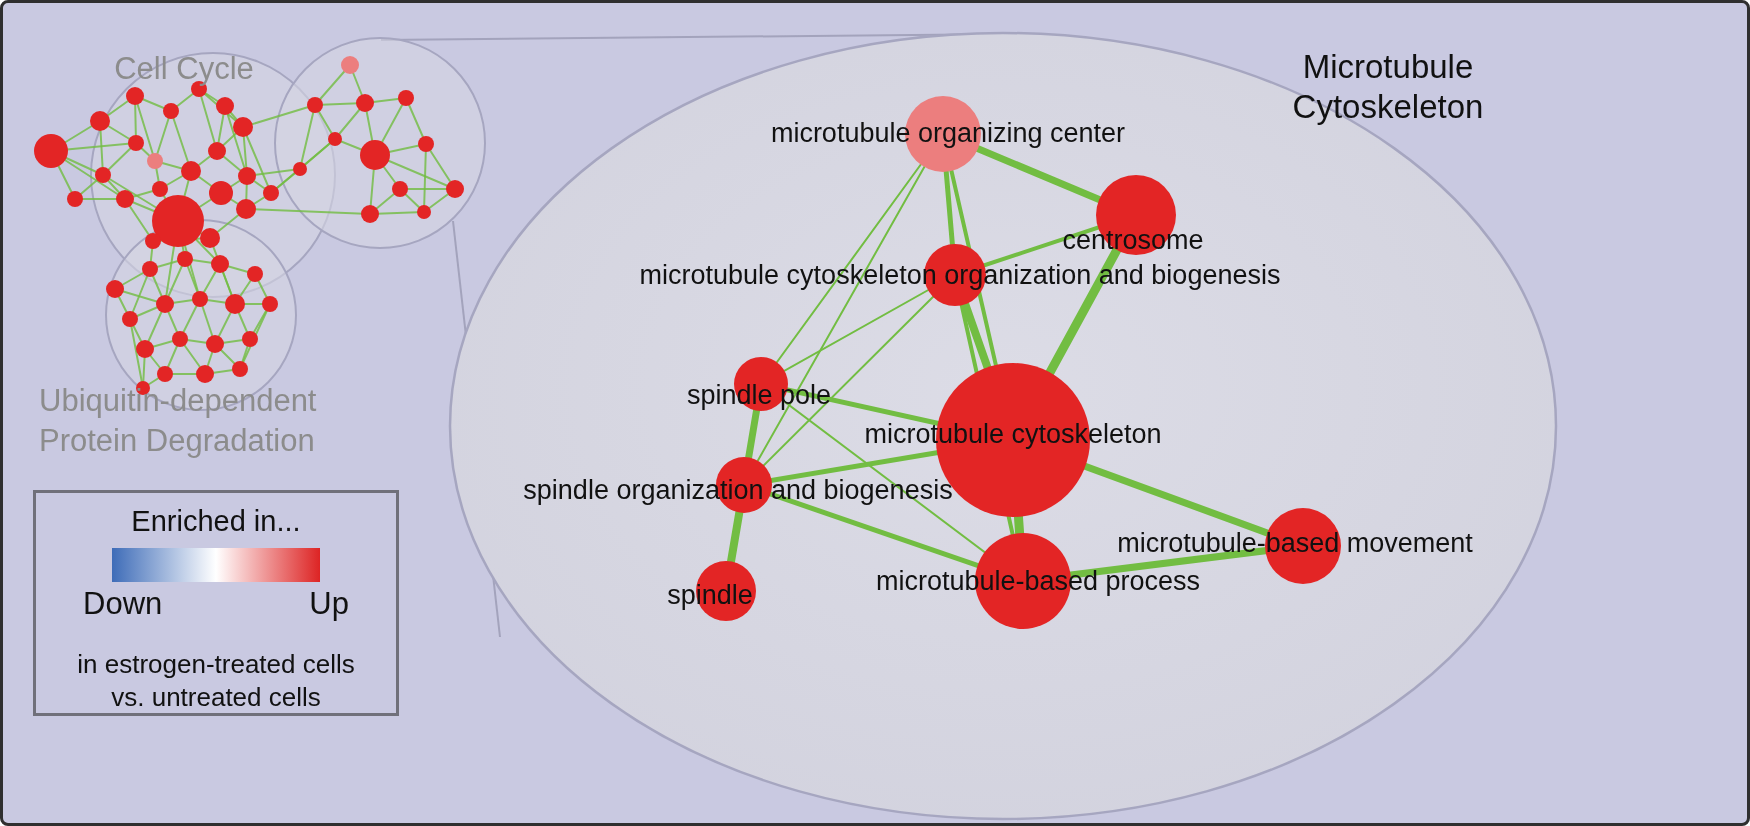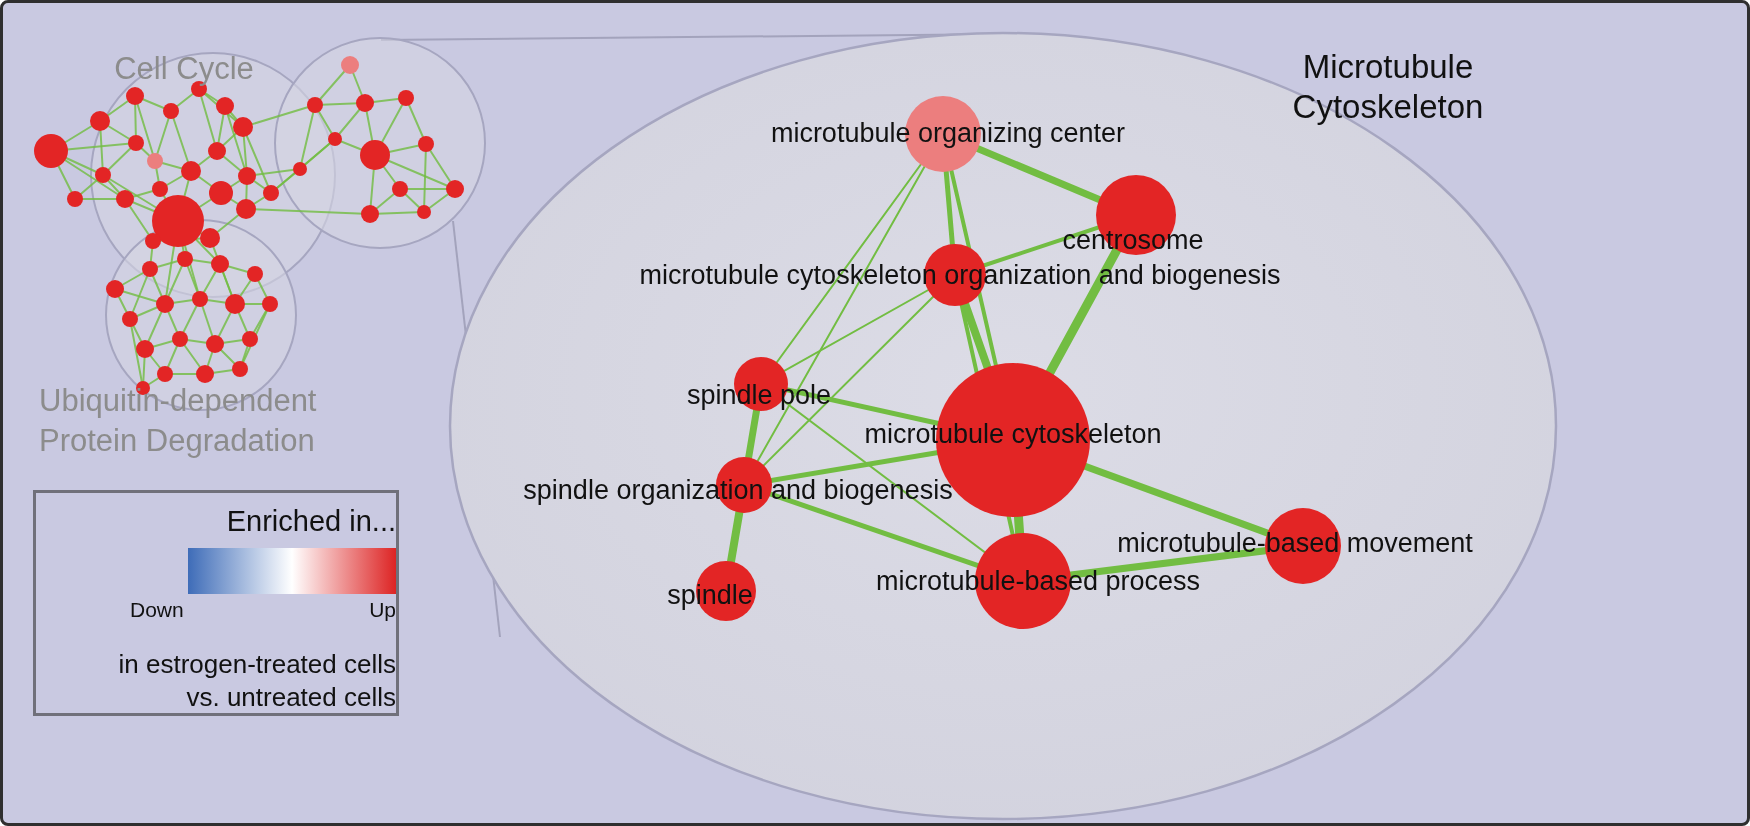--- a/index.html
+++ b/index.html
@@ -23,30 +23,30 @@
   .legend {
     position: absolute;
     left: 30px;
     top: 487px;
     width: 366px;
     height: 226px;
     box-sizing: border-box;
     border: 3px solid #70707a;
     display: flex;
     flex-direction: column;
-    align-items: flex-end;
+    align-items: center;
     color: #111;
   }
   .legend-title { font-size: 29px; margin-top: 12px; }
   .legend-gradient { width: 208px; height: 46px; margin-top: 10px; }
   .legend-ends {
     width: 266px;
     display: flex;
     justify-content: space-between;
-    font-size: 21px;
+    font-size: 31px;
     margin-top: 4px;
   }
   .legend-caption { font-size: 26px; margin-top: 2px; }
   .legend-caption.first { margin-top: 27px; }
 </style>
 </head>
 <body>
 
 <div class="canvas" id="canvas" style="background: rgb(201, 201, 225);">
 

